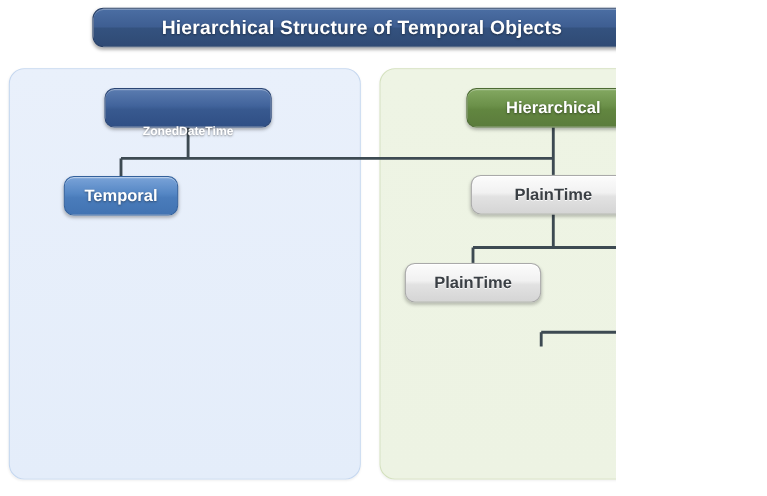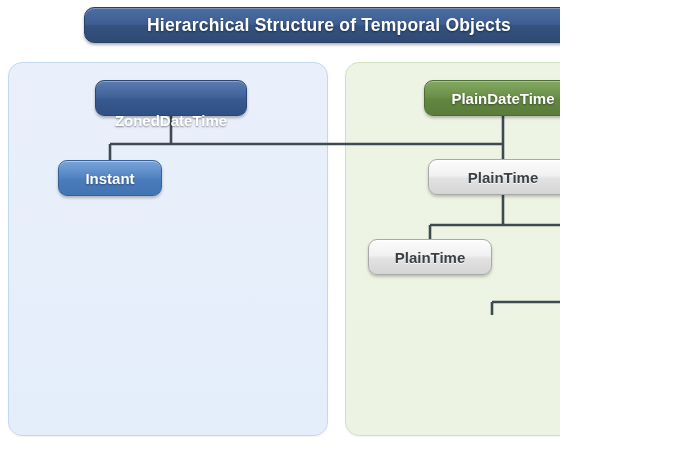--- a/index.html
+++ b/index.html
@@ -203,29 +203,29 @@
       <path d="M 578 225 L 578 239"></path>
 
       <path d="M 584 275 L 584 302"></path>
       <path d="M 492 302 L 638 302"></path>
       <path d="M 492 302 L 492 315"></path>
       <path d="M 638 302 L 638 315"></path>
     </g>
   </svg>
 
   <div class="node blue-dark" style="left:95px; top:80px; width:152px; height:36px;">
-    <span class="lbl" style="font-size:15px;margin-top:44px;">ZonedDateTime</span>
+    <span class="lbl" style="font-size:11px;margin-top:44px;">ZonedDateTime</span>
   </div>
 
   <div class="node blue-mid" style="left:58px; top:160px; width:104px; height:36px;">
-    <span class="lbl" style="font-size:15px;">Instant</span>
+    <span class="lbl" style="font-size:15px;">Temporal</span>
   </div>
 
   <div class="node green" style="left:424px; top:80px; width:158px; height:36px;">
-    <span class="lbl" style="font-size:15px;">PlainDateTime</span>
+    <span class="lbl" style="font-size:15px;">Hierarchical</span>
   </div>
 
   <div class="node grey" style="left:428px; top:159px; width:150px; height:36px;">
     <span class="lbl" style="font-size:15px;">PlainTime</span>
   </div>
 
   <div class="node grey" style="left:368px; top:239px; width:124px; height:36px;">
     <span class="lbl" style="font-size:15px;">PlainTime</span>
   </div>
 

